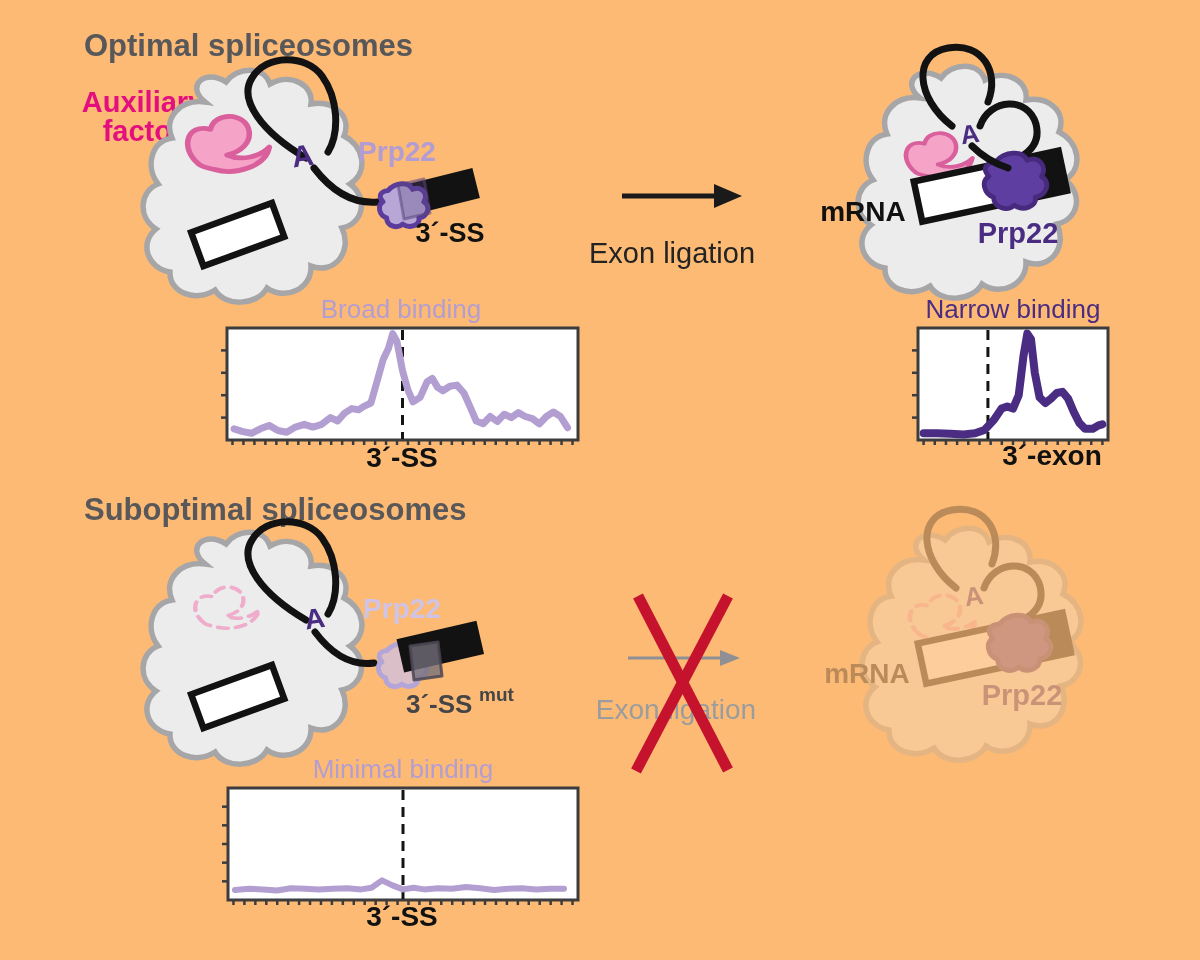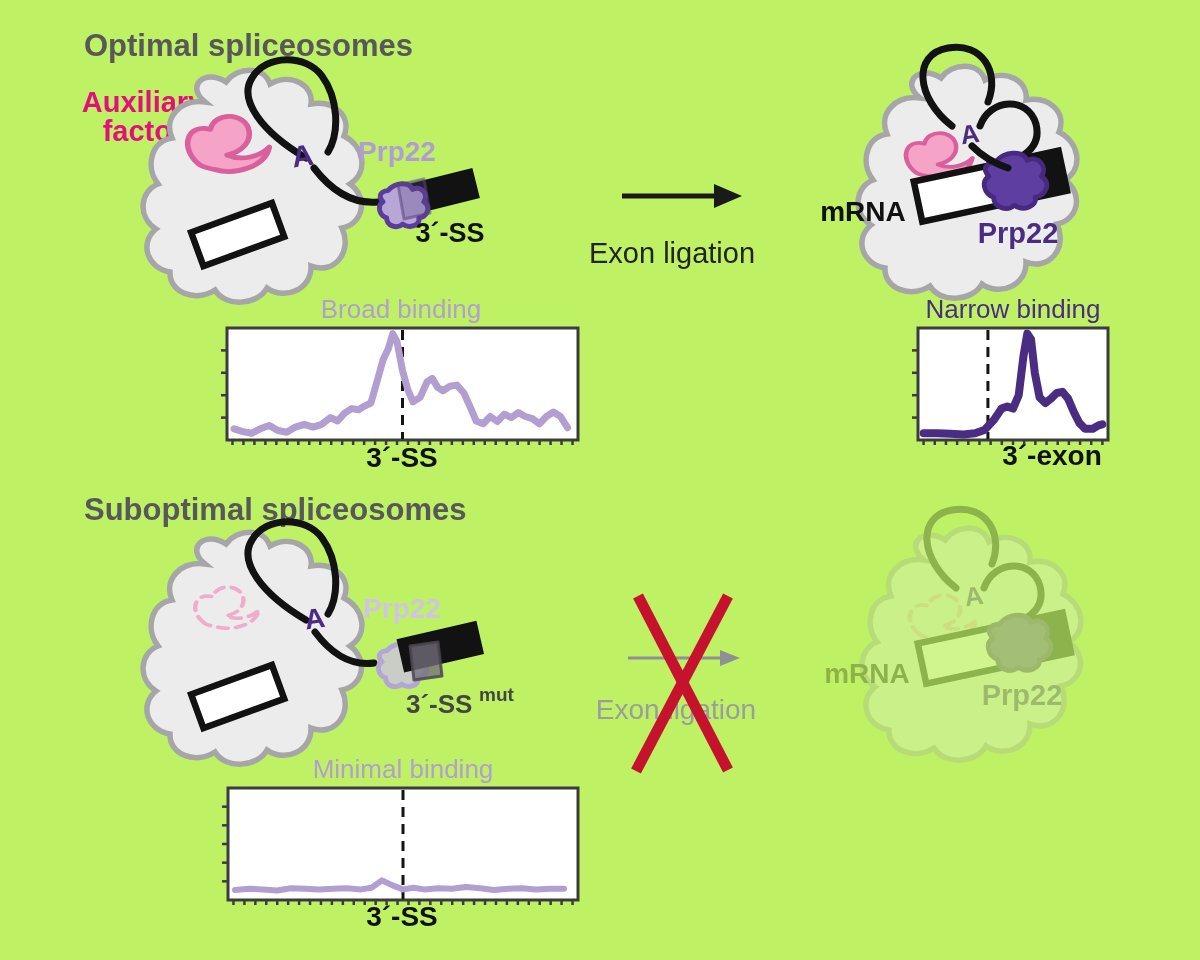--- a/index.html
+++ b/index.html
@@ -1,16 +1,16 @@
 <!DOCTYPE html>
 <html><head>
 <meta charset="utf-8">
 <style>
   html,body{margin:0;padding:0;background:#ffffff;}
-  .canvas{position:relative;width:1200px;height:960px;background:#bef264;overflow:hidden;}
+  .canvas{position:relative;width:1200px;height:960px;background:#fdba74;overflow:hidden;}
   svg text{font-family:"Liberation Sans",sans-serif;}
   .cellblob{fill:#ececec;stroke:#a6a6a8;stroke-width:5.5;}
   .heart-solid{fill:#f5a3c7;stroke:#d9609c;stroke-width:6;stroke-linejoin:round;}
   .heart-dashed{fill:none;stroke:#efaccb;stroke-width:6;stroke-dasharray:14 11;stroke-linecap:round;}
   .prp22-light{fill:#b7a6d6;stroke:#5b3c9c;stroke-width:8;stroke-linejoin:round;}
   .prp22-dark{fill:#5f3ea1;stroke:#472a7e;stroke-width:6;stroke-linejoin:round;}
   .prp22-faded{fill:rgba(205,192,230,0.75);stroke:#b4a5d8;stroke-width:8;stroke-linejoin:round;}
   .loop{fill:none;stroke:#121212;stroke-width:7;stroke-linecap:round;}
   .exon-rect{fill:#ffffff;stroke:#121212;stroke-width:6.5;}
   .intron-bar{fill:#121212;}

